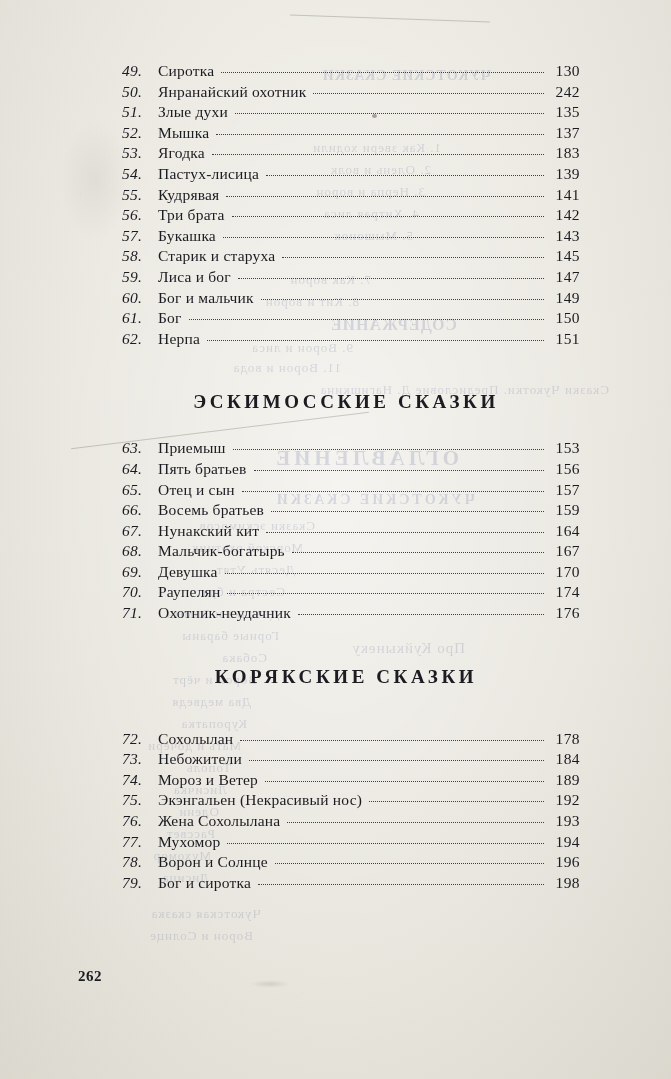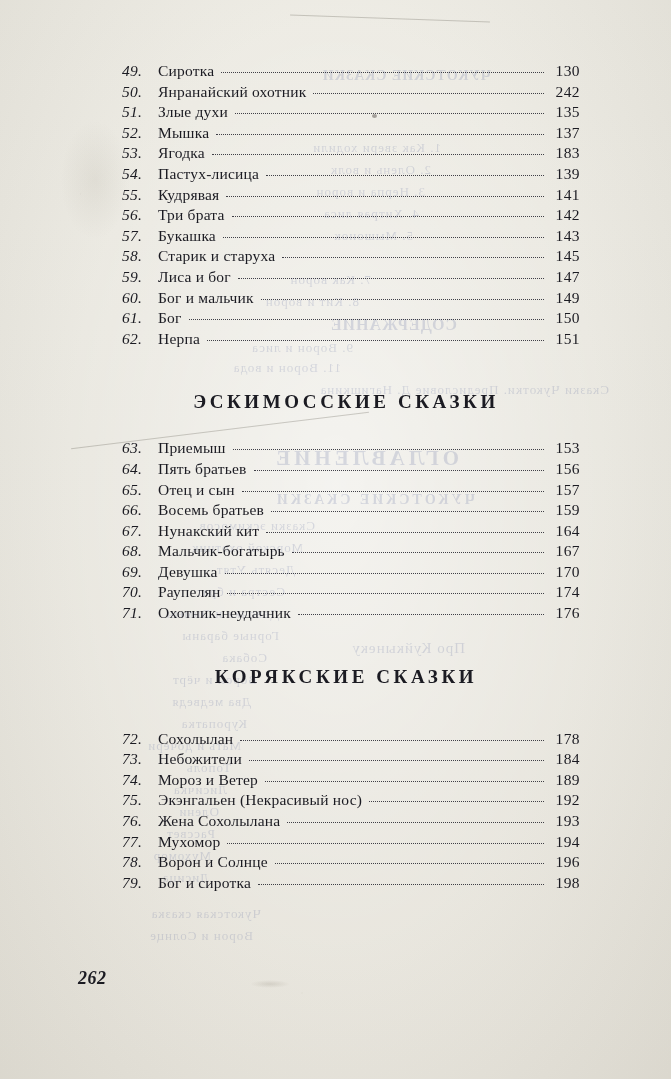--- a/index.html
+++ b/index.html
@@ -115,23 +115,22 @@
     margin: 0;
     padding-left: 8px;
   }
   .spacer-lg { height: 41px; }
   .spacer-md { height: 26px; }
   .spacer-sm { height: 16px; }
   .folio {
     position: absolute;
     left: 78px;
     top: 968px;
-    font-size: 18px;
+    font-size: 15px;
     font-weight: bold;
-    font-style: italic;
     letter-spacing: .5px;
   }
   .scratch {
     position: absolute;
     pointer-events: none;
     border-top: 1px solid rgba(90,85,75,.28);
   }
 </style>
 </head>
 <body>

